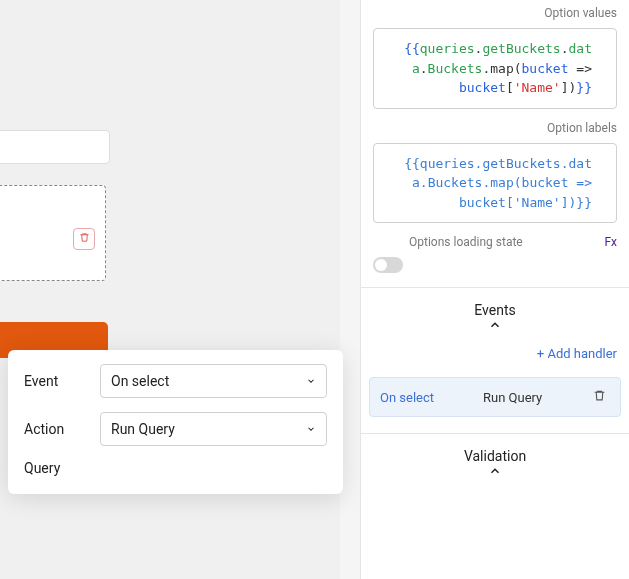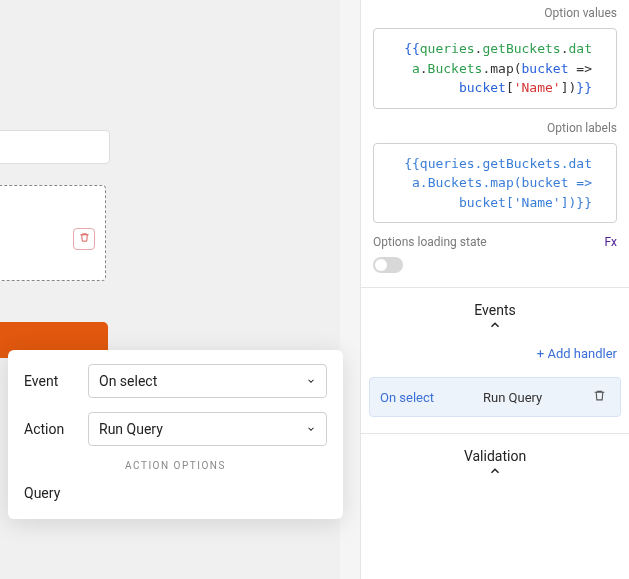--- a/index.html
+++ b/index.html
@@ -111,21 +111,21 @@
       word-break: break-all;
     }
     
     .row-label {
       display: flex;
       justify-content: space-between;
       align-items: center;
       padding: 0 12px;
       margin-bottom: 8px;
     }
-    .row-label .field-label { margin-bottom: 0; }
+    .row-label .field-label { margin-bottom: 0; margin-left: 36px; }
     .fx-label { font-size: 12px; color: #4c1d95; }
     
     .toggle {
       margin: 0 12px 14px 12px;
       width: 30px;
       height: 16px;
       border-radius: 10px;
       background: #d8d8d8;
       position: relative;
     }
@@ -206,21 +206,21 @@
       border-radius: 6px;
       box-shadow: 0 4px 24px rgba(0,0,0,0.12);
       z-index: 10;
       padding: 14px 16px 18px 16px;
     }
     
     .popup-row {
       display: flex;
       align-items: center;
       margin-bottom: 14px;
-      gap: 2px;
+      gap: 14px;
     }
     .popup-row:last-child { margin-bottom: 0; }
     
     .popup-label {
       width: 62px;
       font-size: 14px;
       color: #222;
     }
     
     .popup-select {
@@ -350,18 +350,17 @@
     <div class="popup-select">
       <span>Run Query</span>
       <span class="chev-down">
         <svg viewBox="0 0 24 24" fill="none" stroke="currentColor" stroke-width="2.5">
             <path d="M6 9l6 6 6-6"></path>
           </svg>
       </span>
     </div>
   </div>
 
-  <div class="popup-section-label">Action Options</div>
 
   <div class="popup-row">
     <div class="popup-label">Query</div>
   </div>
 </div>
 
 </body></html>

